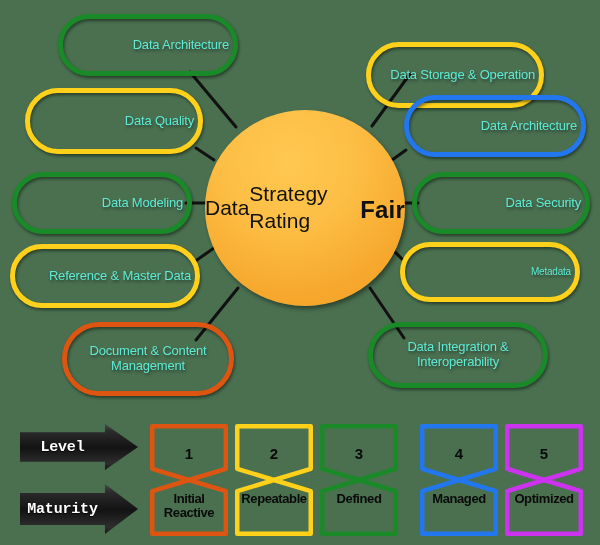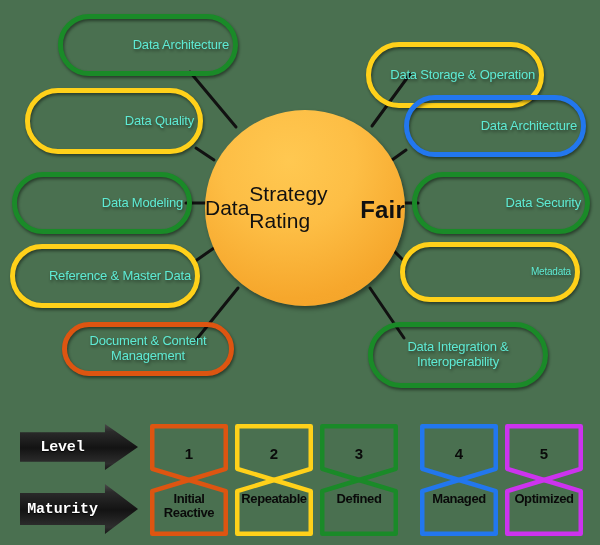--- a/index.html
+++ b/index.html
@@ -136,21 +136,21 @@
       </div>
       <div class="node" style="left: 25px; top: 88px; width: 178px; height: 66px; border-width: 5px; border-color: rgb(255, 209, 26); font-size: 13px;">
         <span>Data Quality</span>
       </div>
       <div class="node" style="left: 12px; top: 172px; width: 180px; height: 62px; border-width: 5px; border-color: rgb(26, 138, 40); font-size: 13px;">
         <span>Data Modeling</span>
       </div>
       <div class="node" style="left: 10px; top: 244px; width: 190px; height: 64px; border-width: 5px; border-color: rgb(255, 209, 26); font-size: 13px;">
         <span>Reference &amp; Master Data</span>
       </div>
-      <div class="node wrap" style="left: 62px; top: 322px; width: 172px; height: 54px; border-width: 5px; border-color: rgb(221, 85, 17); font-size: 13px;">
+      <div class="node wrap" style="left: 62px; top: 322px; width: 172px; height: 74px; border-width: 5px; border-color: rgb(221, 85, 17); font-size: 13px;">
         <span>Document &amp; Content Management</span>
       </div>
       <div class="node" style="left: 366px; top: 10px; width: 178px; height: 66px; border-width: 5px; border-color: rgb(255, 209, 26); font-size: 13px; margin-top: 32px;">
         <span>Data Storage &amp; Operation</span>
       </div>
       <div class="node" style="left: 404px; top: 95px; width: 182px; height: 62px; border-width: 5px; border-color: rgb(34, 119, 238); font-size: 13px;">
         <span>Data Architecture</span>
       </div>
       <div class="node" style="left: 412px; top: 172px; width: 178px; height: 62px; border-width: 5px; border-color: rgb(26, 138, 40); font-size: 13px;">
         <span>Data Security</span>

